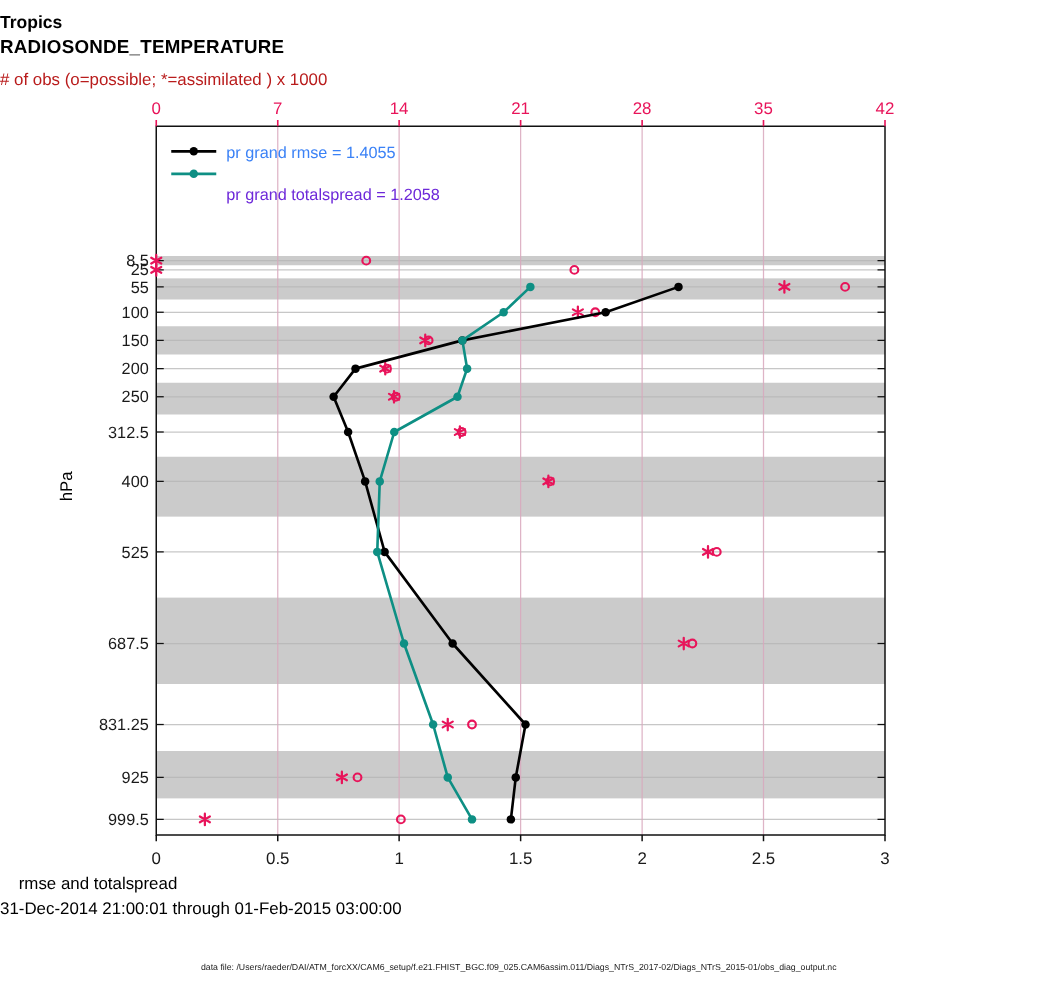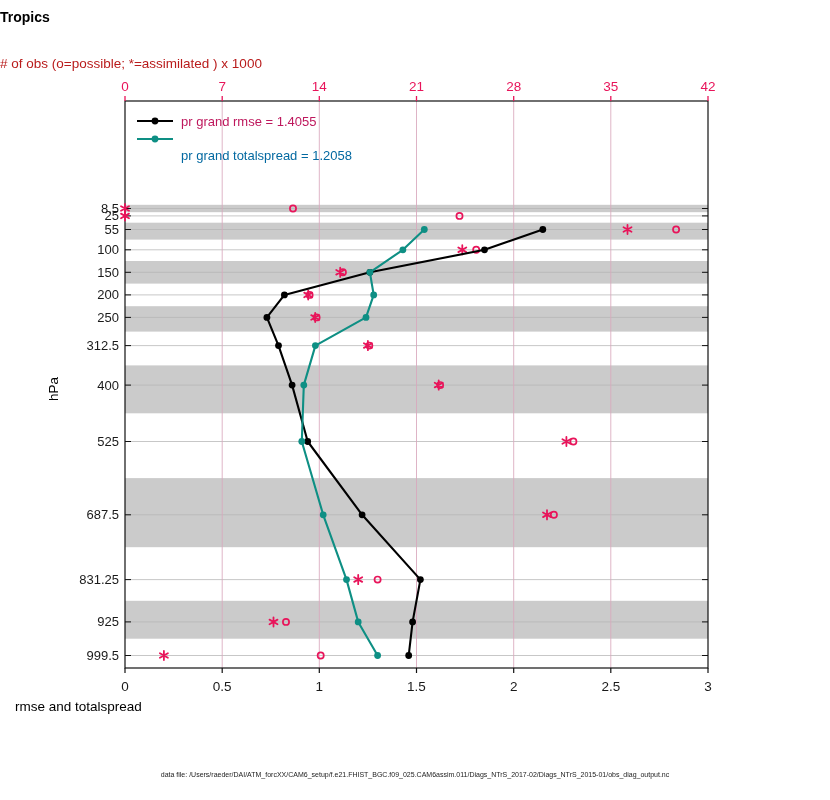--- a/index.html
+++ b/index.html
@@ -174,35 +174,37 @@
       <circle cx="315.4" cy="345.6" r="3.4" fill="#0e8f84"></circle>
       <circle cx="303.8" cy="385.1" r="3.4" fill="#0e8f84"></circle>
       <circle cx="301.8" cy="441.5" r="3.4" fill="#0e8f84"></circle>
       <circle cx="323.2" cy="514.8" r="3.4" fill="#0e8f84"></circle>
       <circle cx="346.5" cy="579.6" r="3.4" fill="#0e8f84"></circle>
       <circle cx="358.2" cy="621.9" r="3.4" fill="#0e8f84"></circle>
       <circle cx="377.6" cy="655.5" r="3.4" fill="#0e8f84"></circle>
     </svg>
 
   <div id="title-region" class="abs ctr">Tropics</div>
+  <div id="title-obs" class="abs ctr">RADIOSONDE_TEMPERATURE</div>
   <div id="obs-axis-label" class="abs ctr" style="color: #b91c1c;"># of obs (o=possible; *=assimilated ) x 1000</div>
 
   <div id="legend" class="abs">
     <div class="legend-row">
       <svg class="legend-swatch" viewBox="0 0 38 10">
         <line x1="1" y1="5" x2="37" y2="5" stroke-width="2.2" class="sw0-stroke" stroke="#000000"></line>
         <circle cx="19" cy="5" r="3.4" class="sw0-fill" fill="#000000"></circle>
       </svg>
-      <span class="legend-label" style="color: #be185d;">pr grand rmse = 1.4055</span>
+      <span class="legend-label" style="color: #3b82f6;">pr grand rmse = 1.4055</span>
     </div>
     <div class="legend-row">
       <svg class="legend-swatch" viewBox="0 0 38 10">
         <line x1="1" y1="5" x2="37" y2="5" stroke-width="2.2" class="sw1-stroke" stroke="#0e8f84"></line>
         <circle cx="19" cy="5" r="3.4" class="sw1-fill" fill="#0e8f84"></circle>
       </svg>
-      <span class="legend-label" style="color: #0369a1; margin-top: 32px;">pr grand totalspread = 1.2058</span>
+      <span class="legend-label" style="color: #6d28d9; margin-top: 32px;">pr grand totalspread = 1.2058</span>
     </div>
   </div>
 
   <div id="ylabel" class="abs">hPa</div>
   <div id="xlabel" class="abs ctr">rmse and totalspread</div>
+  <div id="timespan" class="abs ctr">31-Dec-2014 21:00:01 through 01-Feb-2015 03:00:00</div>
   <div id="datafile" class="abs">data file: /Users/raeder/DAI/ATM_forcXX/CAM6_setup/f.e21.FHIST_BGC.f09_025.CAM6assim.011/Diags_NTrS_2017-02/Diags_NTrS_2015-01/obs_diag_output.nc</div>
 </div>
 
 </body></html>

